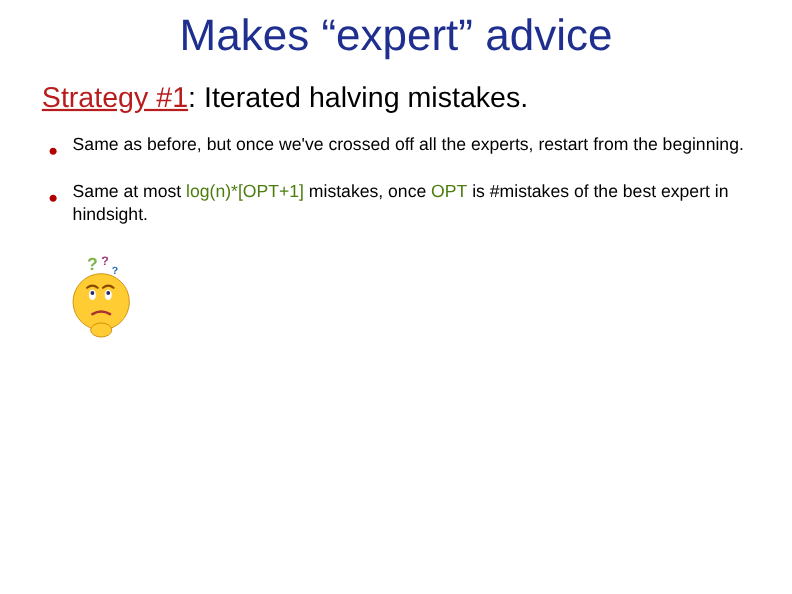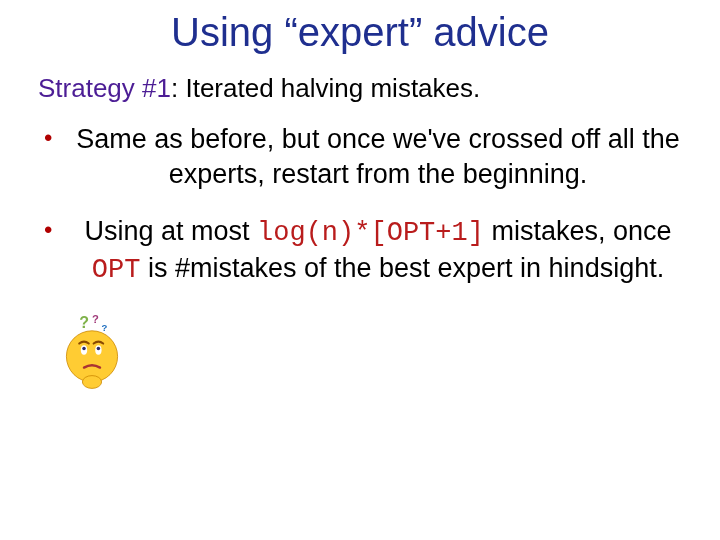--- a/index.html
+++ b/index.html
@@ -24,46 +24,46 @@
     font-size: 40px;
     color: #1f2f8f;
     margin: 0 0 18px 0;
     font-weight: normal;
   }
   .subtitle {
     font-size: 26px;
     margin: 0 0 18px 8px;
   }
   .subtitle .red-underline {
-    color: #4c1d95;
+    color: #b91c1c;
+    text-decoration: underline;
   }
   ul.bullets {
     list-style: none;
     padding: 0;
     margin: 0 0 0 10px;
   }
   ul.bullets > li {
     position: relative;
     padding-left: 26px;
-    font-size: 27px;
+    font-size: 16px;
     line-height: 1.3;
     margin-bottom: 22px;
-    text-align: center;
   }
   ul.bullets > li::before {
     content: "•";
     position: absolute;
     left: 4px;
     top: 0;
     color: #b00000;
     font-size: 24px;
   }
   .formula {
-    font-family: Liberation Mono, monospace;
-    color: #b91c1c;
+    font-family: Liberation Sans, sans-serif;
+    color: #4d7c0f;
   }
   .body-text {
     font-size: 22px;
     margin: 18px 0 0 22px;
     line-height: 1.3;
   }
   .question {
     font-size: 24px;
     margin: 18px 0 0 22px;
     display: flex;
@@ -75,32 +75,32 @@
     width: 80px;
     height: 80px;
   }
   svg.thinker { width: 80px; height: 80px; }
 </style>
 </head>
 <body>
 
 <div class="slide">
 
-  <h1 class="title">Using “expert” advice</h1>
+  <h1 class="title">Makes “expert” advice</h1>
 
   <p class="subtitle">
     <span class="red-underline">Strategy #1</span><span>: Iterated halving mistakes.</span>
   </p>
 
   <ul class="bullets">
     <li>
       <span>Same as before, but once we've crossed off all the experts, restart from the beginning.</span>
     </li>
     <li>
-      <span>Using at most </span><span class="formula">log(n)*[OPT+1]</span><span> mistakes, once </span><span class="formula">OPT</span><span> is #mistakes of the best expert in hindsight.</span>
+      <span>Same at most </span><span class="formula">log(n)*[OPT+1]</span><span> mistakes, once </span><span class="formula">OPT</span><span> is #mistakes of the best expert in hindsight.</span>
     </li>
   </ul>
 
 
   <div class="question">
     <span class="emoji-wrap">
       <svg class="thinker" viewBox="0 0 100 100">
 
         <circle cx="50" cy="58" r="32" fill="#ffcc33" stroke="#cc8800" stroke-width="1"></circle>
 

